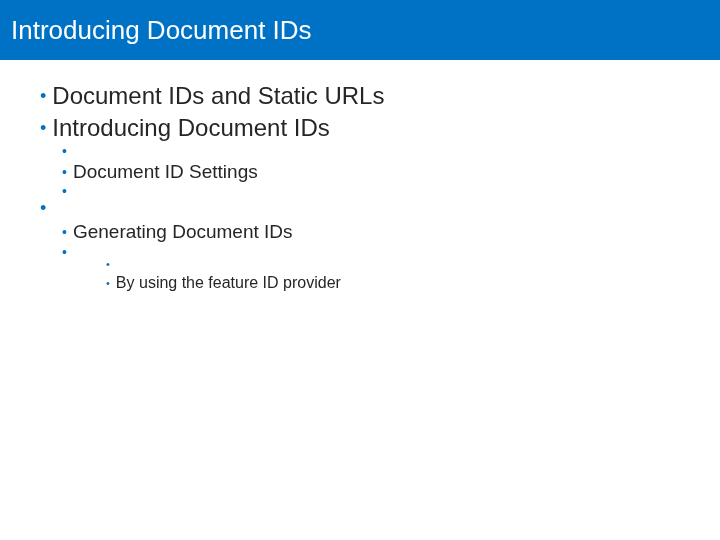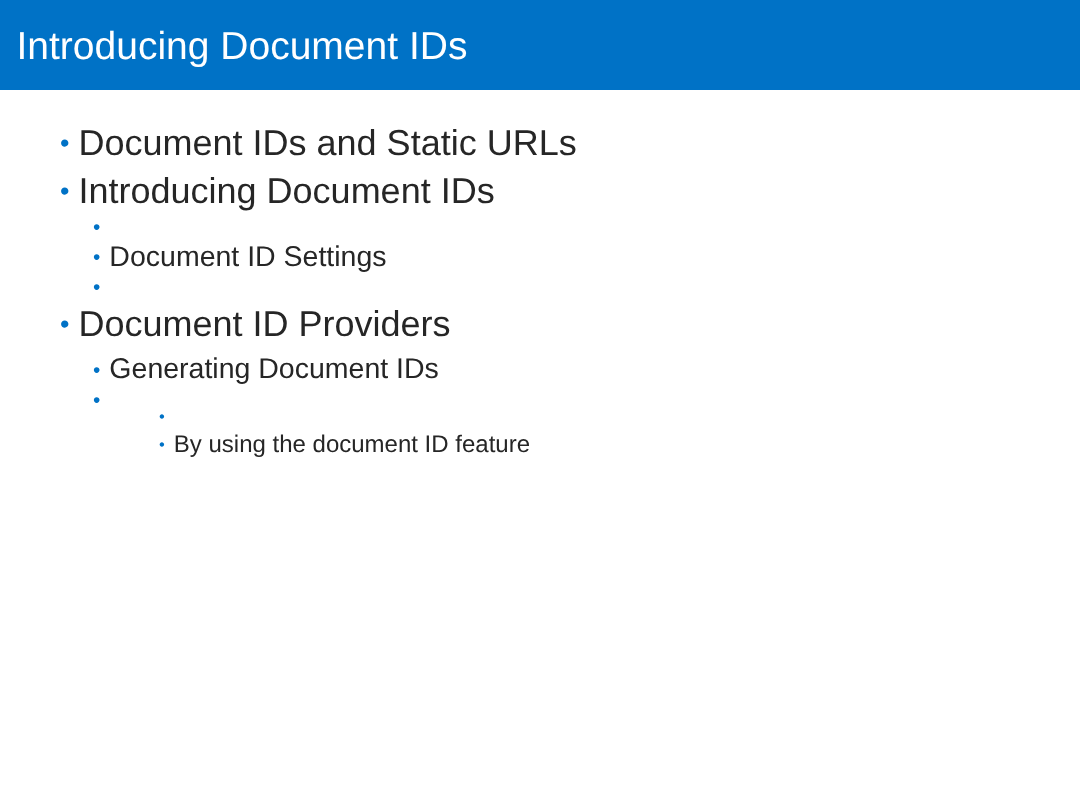--- a/index.html
+++ b/index.html
@@ -96,36 +96,35 @@
       <span class="b b2">•</span>
       <span>Document ID Settings</span>
     </div>
     <div class="bullet-row lvl2">
       <span class="b b2">•</span>
     </div>
   </div>
 
   <div class="bullet-row lvl1">
     <span class="b b1">•</span>
-    <span>Document ID Providers</span>
   </div>
 
   <div class="group-lvl2">
     <div class="bullet-row lvl2">
       <span class="b b2">•</span>
       <span>Generating Document IDs</span>
     </div>
     <div class="bullet-row lvl2">
       <span class="b b2">•</span>
     </div>
 
     <div class="group-lvl3">
       <div class="bullet-row lvl3">
         <span class="b b3">•</span>
       </div>
       <div class="bullet-row lvl3">
         <span class="b b3">•</span>
-        <span>By using the document ID feature</span>
+        <span>By using the feature ID provider</span>
       </div>
     </div>
   </div>
 
 </div>
 
 </body></html>

